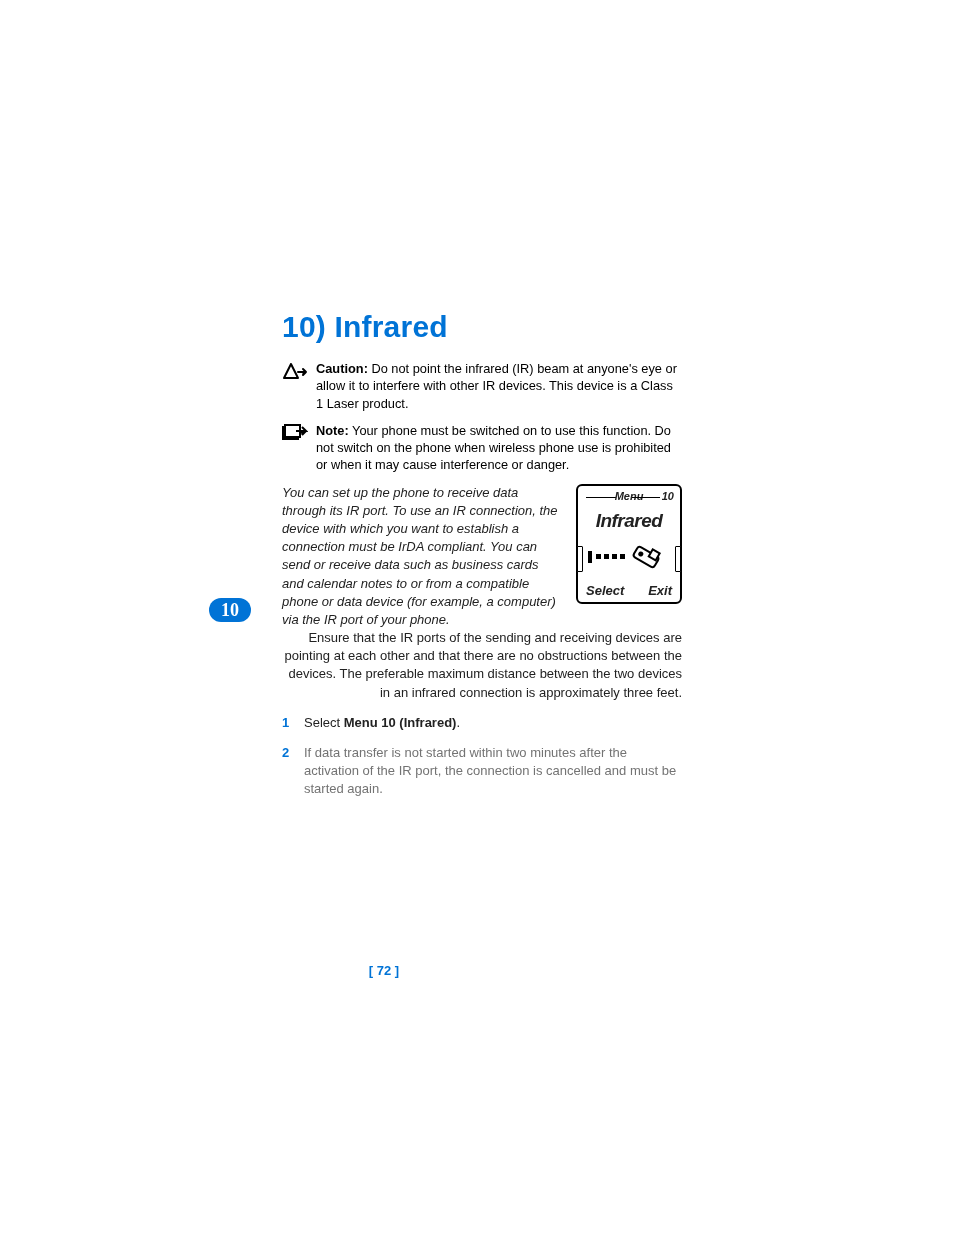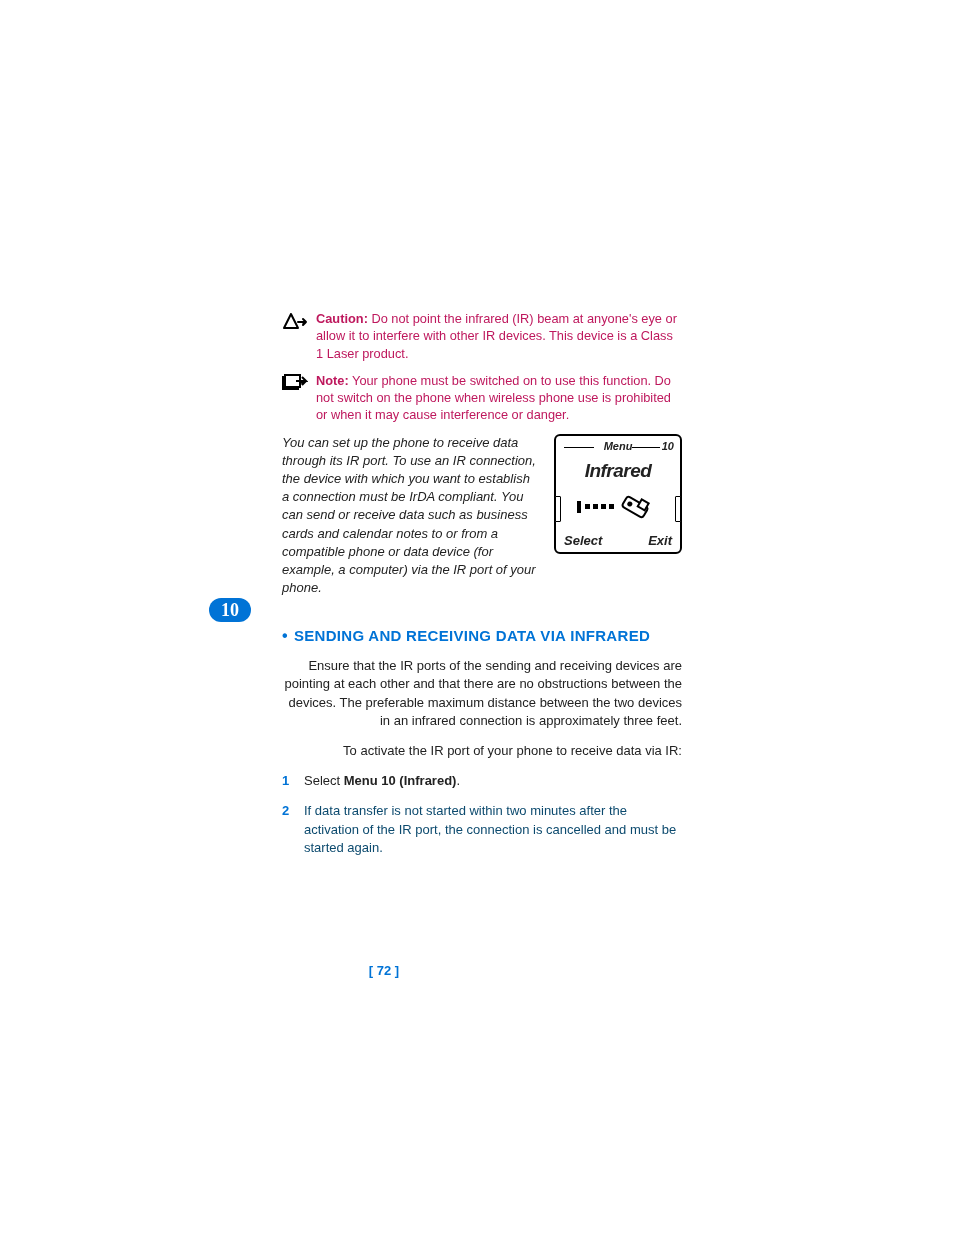--- a/index.html
+++ b/index.html
@@ -32,42 +32,42 @@
   }
   .callout .icon {
     flex: 0 0 34px;
     width: 34px;
     margin-top: 2px;
   }
   .callout .text {
     flex: 1;
     font-size: 12.8px;
     line-height: 1.35;
-    color: #be185d;
+    color: #000000;
     font-family: "Trebuchet MS", "Helvetica Neue", Arial, sans-serif;
   }
   .callout .text .label {
     font-weight: 700;
   }
   .body-row {
     display: flex;
     align-items: flex-start;
     gap: 18px;
     margin-top: 8px;
     font-style: italic;
   }
   .body-text {
     flex: 1;
     font-size: 13px;
     line-height: 1.4;
     font-family: "Trebuchet MS", "Helvetica Neue", Arial, sans-serif;
     color: #222;
   }
   .phone-screen {
-    width: 128px;
+    width: 106px;
     height: 120px;
     border: 2px solid #000;
     border-radius: 6px;
     position: relative;
     box-sizing: border-box;
     padding: 6px 6px 4px 6px;
     font-family: "Trebuchet MS", Arial, sans-serif;
     display: flex;
     flex-direction: column;
     justify-content: space-between;
@@ -192,21 +192,21 @@
     left: 0;
     top: 0;
     color: #0073d6;
     font-weight: 700;
   }
   .sub-para {
     font-size: 13px;
     line-height: 1.4;
     font-family: "Trebuchet MS", "Helvetica Neue", Arial, sans-serif;
     margin: 0 0 12px 22px;
-    color: #0c4a6e;
+    color: #737373;
   }
   .page-number {
     position: absolute;
     left: 0;
     width: 768px;
     top: 963px;
     text-align: center;
     color: #0073d6;
     font-weight: 700;
     font-size: 13px;
@@ -214,20 +214,21 @@
   }
   .bold { font-weight: 700; }
 </style>
 </head>
 <body>
 
 <div class="chapter-tab">10</div>
 
 <div class="content">
 
+  <h1 class="title">10) Infrared</h1>
 
   <div class="callout">
     <div class="icon">
       <svg width="26" height="20" viewBox="0 0 26 20">
         <path d="M 9 2 L 2 16 L 16 16 Z" fill="none" stroke="#000" stroke-width="2" stroke-linejoin="round"></path>
         <path d="M 16 10 L 24 10 M 21 7 L 24 10 L 21 13" fill="none" stroke="#000" stroke-width="2" stroke-linecap="round" stroke-linejoin="round"></path>
         <path d="M 20 10 L 24 10 L 21 7 L 24 10 L 21 13 Z" fill="#000"></path>
       </svg>
     </div>
     <div class="text">
@@ -276,27 +277,23 @@
           </g>
         </svg>
       </div>
       <div class="phone-bottom">
         <span>Select</span>
         <span>Exit</span>
       </div>
     </div>
   </div>
 
-  <div class="section-heading">
-    <span class="bullet">•</span><span>SENDING AND RECEIVING DATA VIA INFRARED</span>
-  </div>
 
   <p class="para">Ensure that the IR ports of the sending and receiving devices are pointing at each other and that there are no obstructions between the devices. The preferable maximum distance between the two devices in an infrared connection is approximately three feet.</p>
 
-  <p class="para">To activate the IR port of your phone to receive data via IR:</p>
 
   <ol class="steps">
     <li>
       <span class="num">1</span>
       <span>Select </span><span class="bold">Menu 10 (Infrared)</span><span>.</span>
     </li>
     <li>
       <span class="num">2</span>
     </li>
   </ol>

